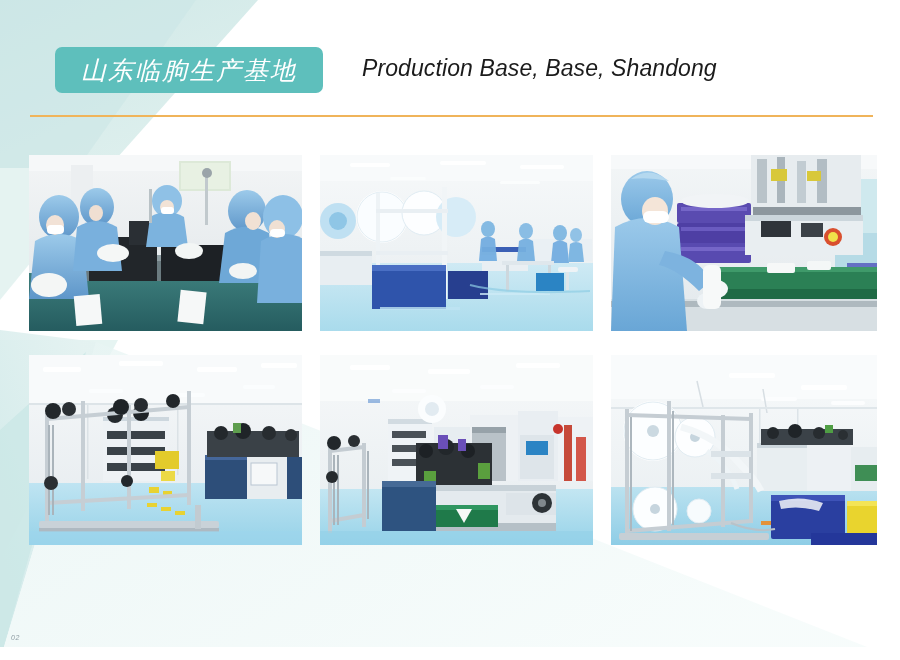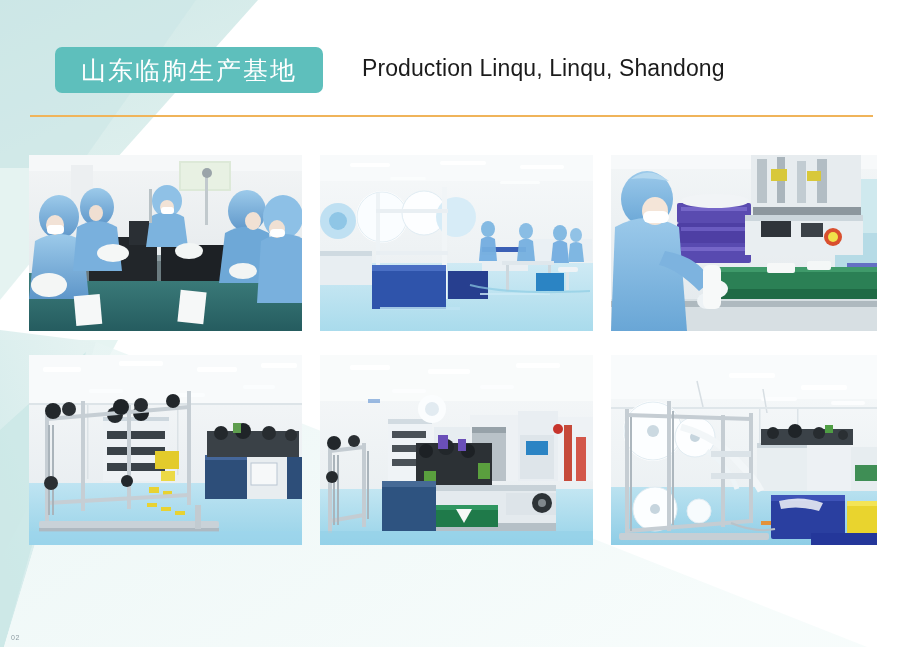--- a/index.html
+++ b/index.html
@@ -9,20 +9,21 @@
   }
   body {
     font-family: "Liberation Sans", "DejaVu Sans", sans-serif;
   }
   #page {
     position: relative;
     width: 900px;
     height: 647px;
     overflow: hidden;
     background: #ffffff;
+    font-style: italic;
   }
 
   
   .bg-layer {
     position: absolute;
     inset: 0;
     overflow: hidden;
     pointer-events: none;
   }
   .bg-svg { display: block; width: 900px; height: 660px; }
@@ -137,21 +138,21 @@
 
       <polygon points="96,342 900,660 0,660" fill="url(#tealPale)" opacity="0.75"></polygon>
       <polygon points="0,430 86,352 0,660" fill="#cbe7e6" opacity="0.85"></polygon>
     </svg>
   </div>
 
   <div class="header">
     <div class="title-badge">
       <span class="title-badge-text">山东临朐生产基地</span>
     </div>
-    <div class="title-en">Production Linqu, Linqu, Shandong</div>
+    <div class="title-en">Production Base, Base, Shandong</div>
     <div class="gold-rule"></div>
   </div>
 
   <div class="photo-grid">
 
     <div class="photo">
       <svg viewBox="0 0 273 176" preserveAspectRatio="none" xmlns="http://www.w3.org/2000/svg">
         <defs>
           <linearGradient id="p1wall" x1="0" y1="0" x2="0" y2="1">
             <stop offset="0%" stop-color="#f3f5f6"></stop>

